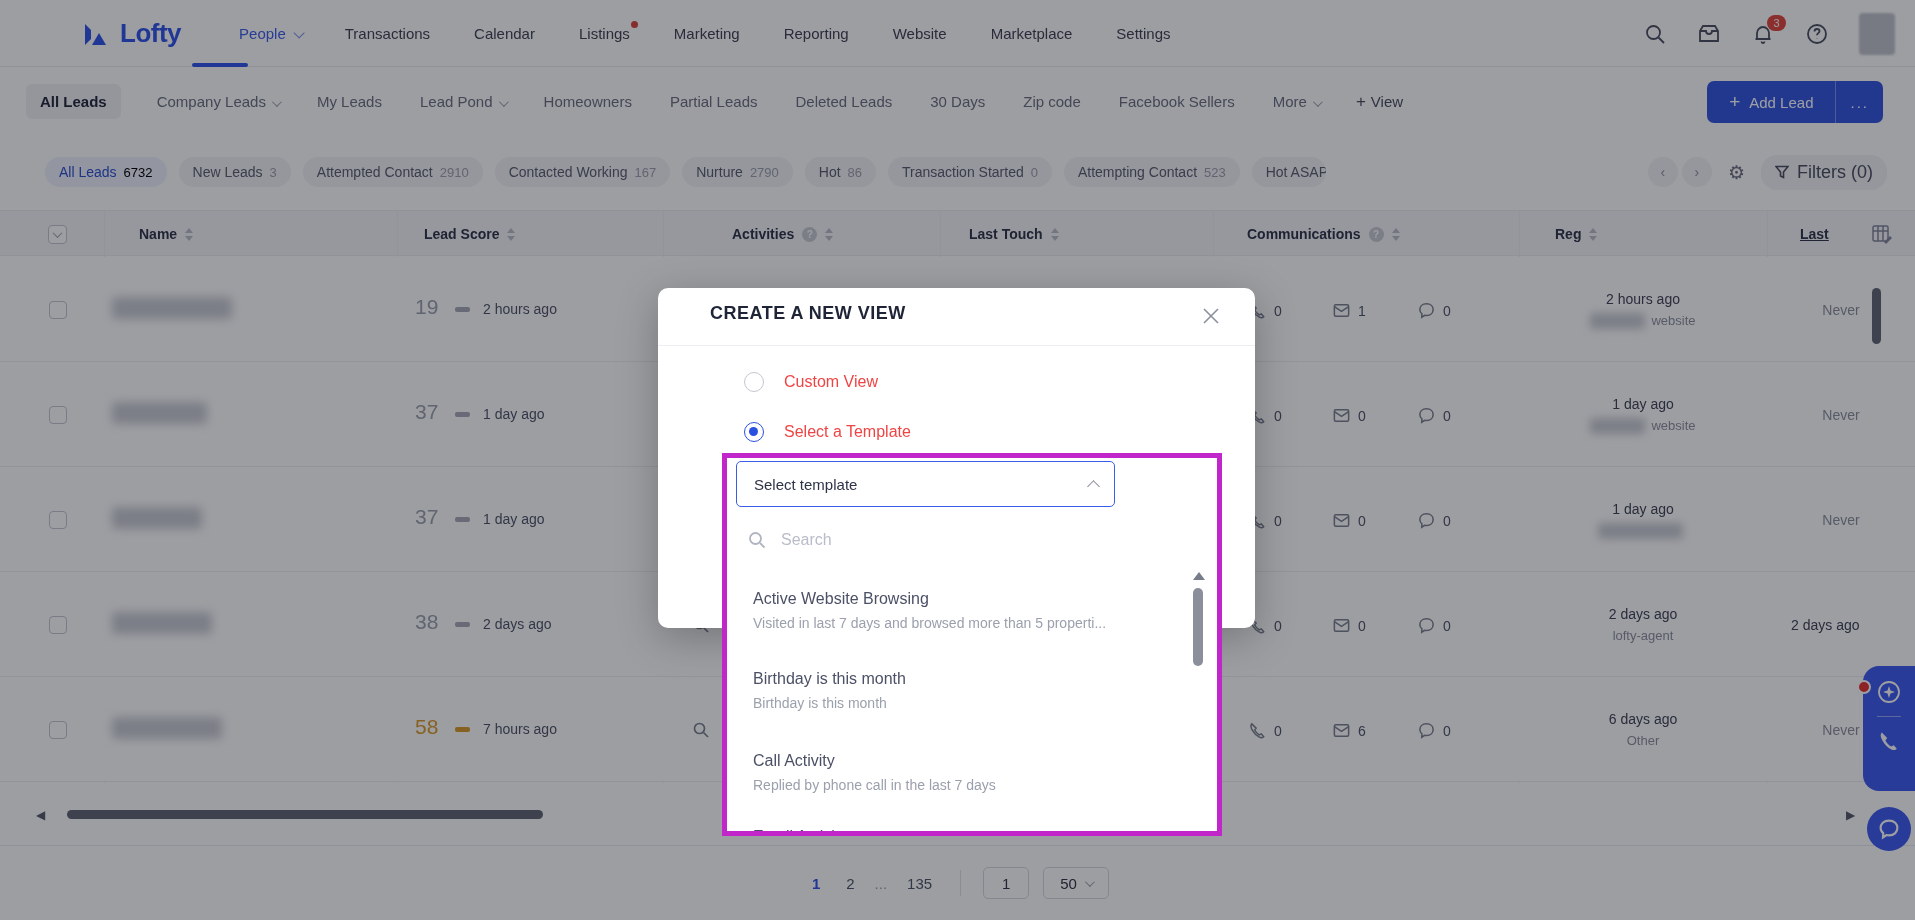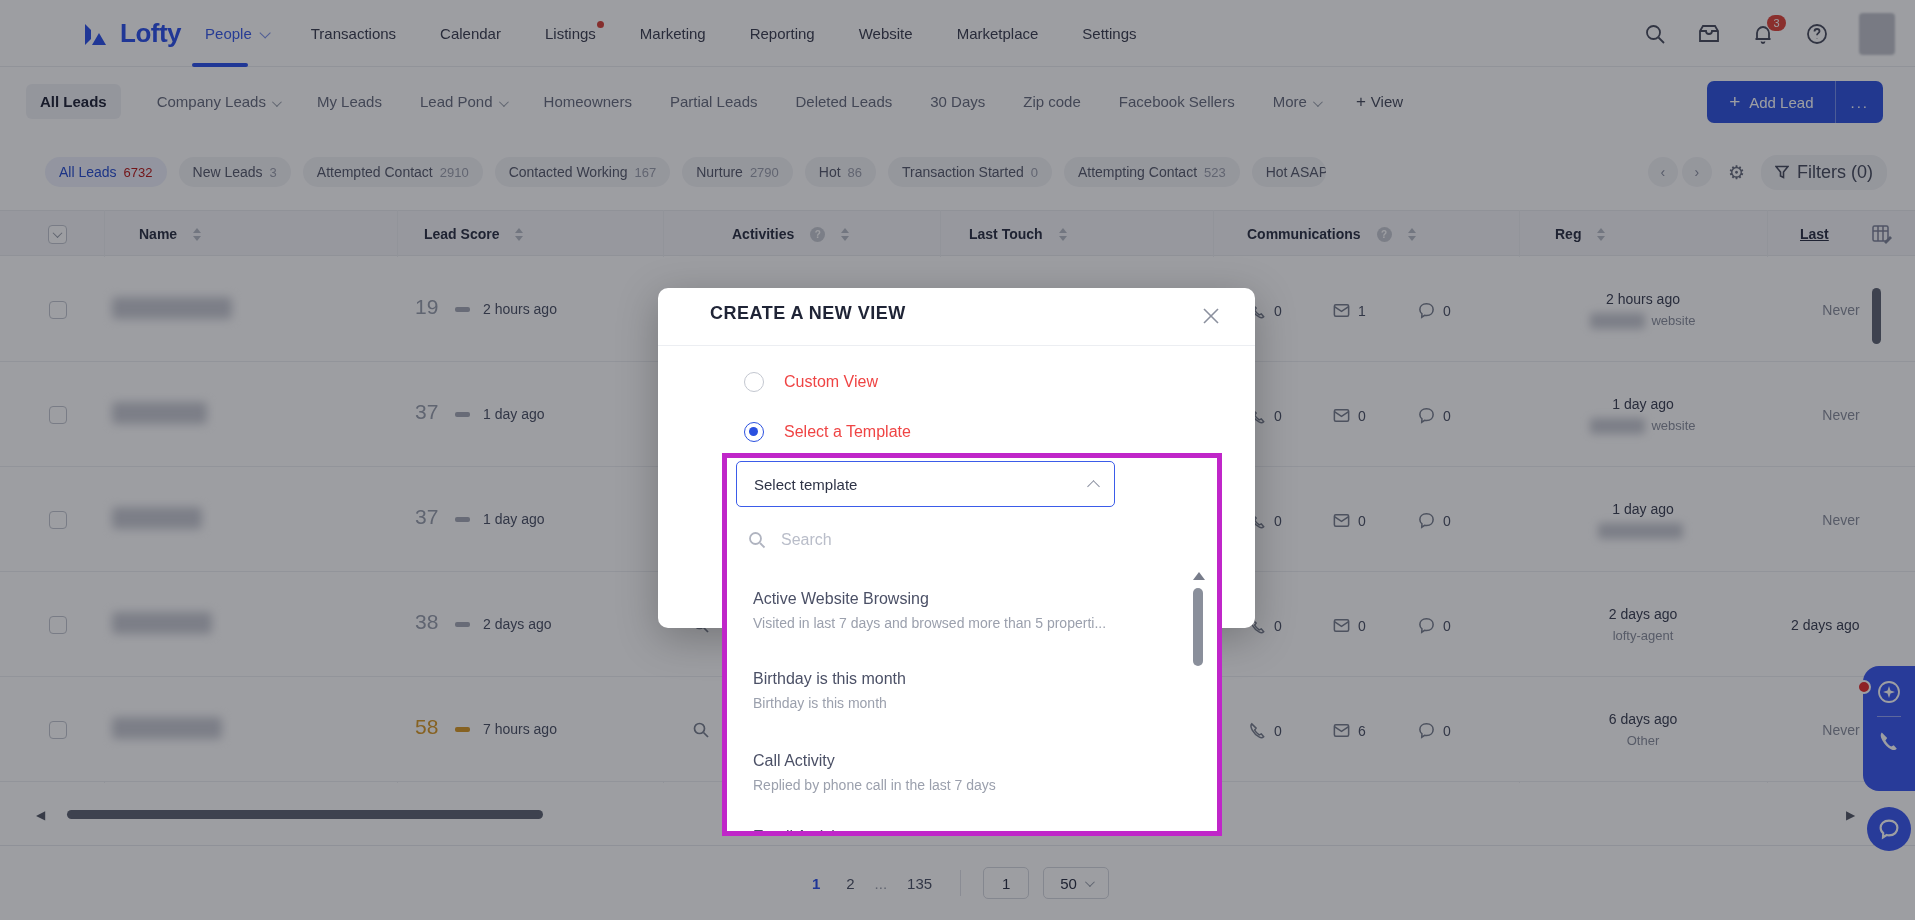--- a/index.html
+++ b/index.html
@@ -7,21 +7,21 @@
     font-family:"Liberation Sans", sans-serif; color:#3f4254; }
   .app { position:relative; width:1915px; height:920px; background:#fff;border-radius:19px; }
 
   
   .nav { position:absolute; left:0; top:0; width:1915px; height:67px; background:#fff;
     border-bottom:1px solid #ebedf1; display:flex; align-items:center; z-index:1; }
   .logo { display:flex; align-items:center; gap:8px; margin-left:78px; }
   .logo-mark { width:34px; height:34px; position:relative; }
   .logo-mark svg { width:34px; height:34px; }
   .logo-text { font-size:26px; font-weight:bold; color:#2f54eb; letter-spacing:-0.5px; }
-  .nav-items { display:flex; align-items:center; gap:44px; margin-left:24px; }
+  .nav-items { display:flex; align-items:center; gap:44px; margin-left:58px; }
   .nav-item { font-size:15px; color:#3f4254; cursor:pointer; position:relative; white-space:nowrap; }
   .nav-item.active { color:#3b5ce9; }
   .nav-item .caret { display:inline-block; width:8px; height:8px; border-right:1.5px solid #8a8fa0;
     border-bottom:1.5px solid #8a8fa0; transform:rotate(45deg) translateY(-3px); margin-left:7px; }
   .nav-item.active .caret { border-color:#7e93e8; }
   .nav-underline { position:absolute; left:192px; top:63px; width:56px; height:4px; background:#2f54eb; border-radius:2px; }
   .red-dot { position:absolute; top:-4px; right:-8px; width:7px; height:7px; border-radius:50%; background:#d8453c; }
   .nav-right { position:absolute; right:20px; top:0; height:67px; display:flex; align-items:center; gap:30px; }
   .nav-icon { width:24px; height:24px; color:#4b4f60; position:relative; cursor:pointer; }
   .nav-icon svg { width:24px; height:24px; stroke:#4b4f60; fill:none; stroke-width:1.8; }
@@ -46,35 +46,35 @@
     font-size:15px; letter-spacing:2px; }
 
   
   .chips { position:absolute; left:0; top:136px; width:1915px; height:72px; background:#fff;
     display:flex; align-items:center; z-index:1; }
   .chips-scroll { display:flex; align-items:center; gap:12px; margin-left:45px; }
   .chip { background:#f2f3f6; border-radius:16px; padding:7px 14px; font-size:14px; color:#595d6e;
     white-space:nowrap; cursor:pointer; display:flex; gap:7px; align-items:center; }
   .chip .cnt { color:#9ca0ad; font-size:13px; }
   .chip.active { background:#eef1fc; color:#2a4fd0; }
-  .chip.active .cnt { color:#b91c1c; }
+  .chip.active .cnt { color:#000000; }
   .chip.clipped { max-width:74px; overflow:hidden; }
   .chips-right { position:absolute; right:28px; display:flex; align-items:center; gap:16px; }
   .chip-arrows { display:flex; gap:4px; }
   .chip-arrow { width:30px; height:30px; border-radius:50%; background:#f2f3f6; color:#8a8fa0;
     display:flex; align-items:center; justify-content:center; font-size:14px; cursor:pointer; }
   .gear { font-size:19px; color:#6b7080; cursor:pointer; }
   .filters { display:flex; align-items:center; gap:8px; font-size:18px; color:#4a4f60;
     background:#f2f3f6; border-radius:16px; padding:7px 14px; cursor:pointer; }
   .filters svg { width:14px; height:14px; stroke:#4a4f60; fill:none; stroke-width:1.6; }
 
   
   .thead { position:absolute; left:0; top:210px; width:1915px; height:46px; background:#f5f6f8;
     border-top:1px solid #e9ebef; border-bottom:1px solid #e9ebef; z-index:1; }
-  .th { position:absolute; top:0; height:46px; display:flex; align-items:center; gap:16px;
+  .th { position:absolute; top:0; height:46px; display:flex; align-items:center; gap:8px;
     font-size:14px; font-weight:bold; color:#2e3346; }
   .sort { display:flex; flex-direction:column; gap:3px; cursor:pointer; }
   .sort i { width:0; height:0; border-left:4px solid transparent; border-right:4px solid transparent; }
   .sort .up { border-bottom:5px solid #b8bcc6; }
   .sort .dn { border-top:5px solid #b8bcc6; }
   .help { width:15px; height:15px; border-radius:50%; background:#c7cad2; color:#fff; font-size:10px;
     font-weight:bold; display:flex; align-items:center; justify-content:center; }
   .hdr-check { position:absolute; left:48px; top:14px; width:19px; height:19px; border:1.5px solid #c3c7d0;
     border-radius:4px; background:#fff; display:flex; align-items:center; justify-content:center; cursor:pointer; }
   .hdr-check i { width:7px; height:7px; border-right:1.5px solid #9aa0ac; border-bottom:1.5px solid #9aa0ac;

